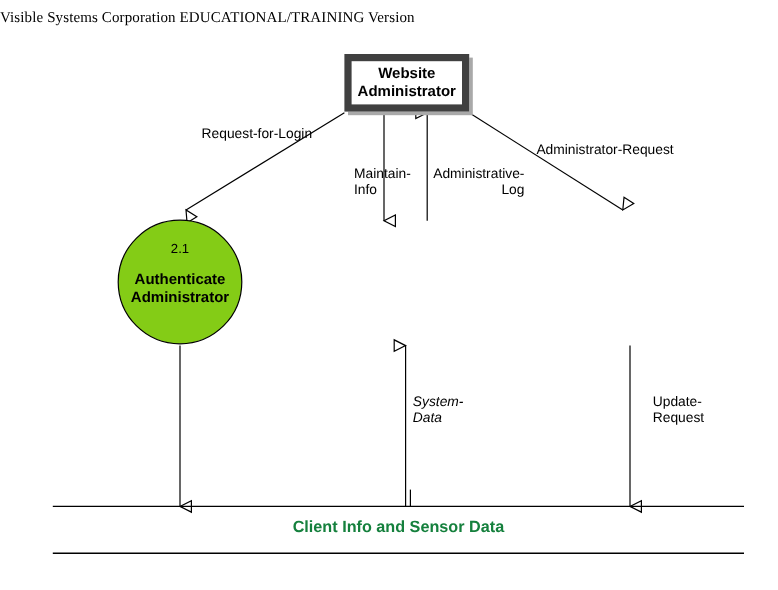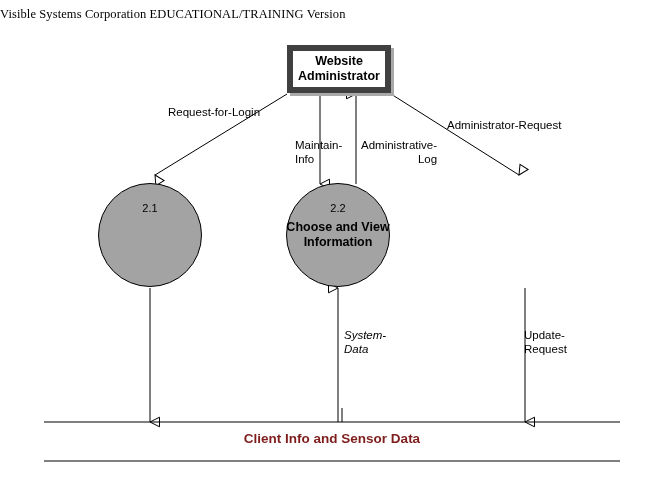--- a/index.html
+++ b/index.html
@@ -55,21 +55,21 @@
     text-align: center;
     line-height: 15px;
   }
 
   
   .process {
     position: absolute;
     box-sizing: border-box;
     border: 1px solid #000000;
     border-radius: 50%;
-    background: #a3a3a3;
+    background: #84cc16;
   }
   .process-number {
     position: absolute;
     left: 0;
     width: 100%;
     top: 18px;
     text-align: center;
     font-family: "Liberation Sans", sans-serif;
     font-size: 11px;
     font-weight: normal;
@@ -100,21 +100,21 @@
     white-space: pre-line;
   }
 
   
   .datastore-label {
     position: absolute;
     text-align: center;
     font-family: "Liberation Sans", sans-serif;
     font-size: 13.5px;
     font-weight: bold;
-    color: #7f1d1d;
+    color: #15803d;
     white-space: nowrap;
   }
 </style>
 </head>
 <body>
 
 <div id="canvas">
 
   <div class="doc-title">Visible Systems Corporation EDUCATIONAL/TRAINING Version</div>
 
@@ -147,42 +147,38 @@
     </g>
   </svg>
 
   <div class="entity" style="left:287px; top:45px; width:104px; height:48px;">
     <div class="entity-label">Website
 Administrator</div>
   </div>
 
   <div class="process" style="left:98px; top:183px; width:104px; height:104px;">
     <div class="process-number">2.1</div>
+    <div class="process-name lines-2">Authenticate
+Administrator</div>
   </div>
 
-  <div class="process" style="left:286px; top:183px; width:104px; height:104px;">
-    <div class="process-number">2.2</div>
-    <div class="process-name lines-3">Choose and
-View
-Information</div>
-  </div>
 
 
   <div class="flow-label" style="left:168px; top:105px;">Request-for-Login</div>
 
   <div class="flow-label" style="left:255px; top:138px;margin-left:40px;">Maintain-
 Info</div>
 
   <div class="flow-label" style="left:361px; top:138px;text-align:right;">Administrative-
 Log</div>
 
   <div class="flow-label" style="left:447px; top:118px;">Administrator-Request</div>
 
 
   <div class="flow-label" style="left:344px; top:328px;font-style:italic;">System-
 Data</div>
 
-  <div class="flow-label" style="left:524px; top:328px;">Update-
+  <div class="flow-label" style="left:524px; top:328px;padding-left:20px;">Update-
 Request</div>
 
   <div class="datastore-label" style="left:44px; top:431px; width:576px;">Client Info and Sensor Data</div>
 
 </div>
 
 </body></html>

